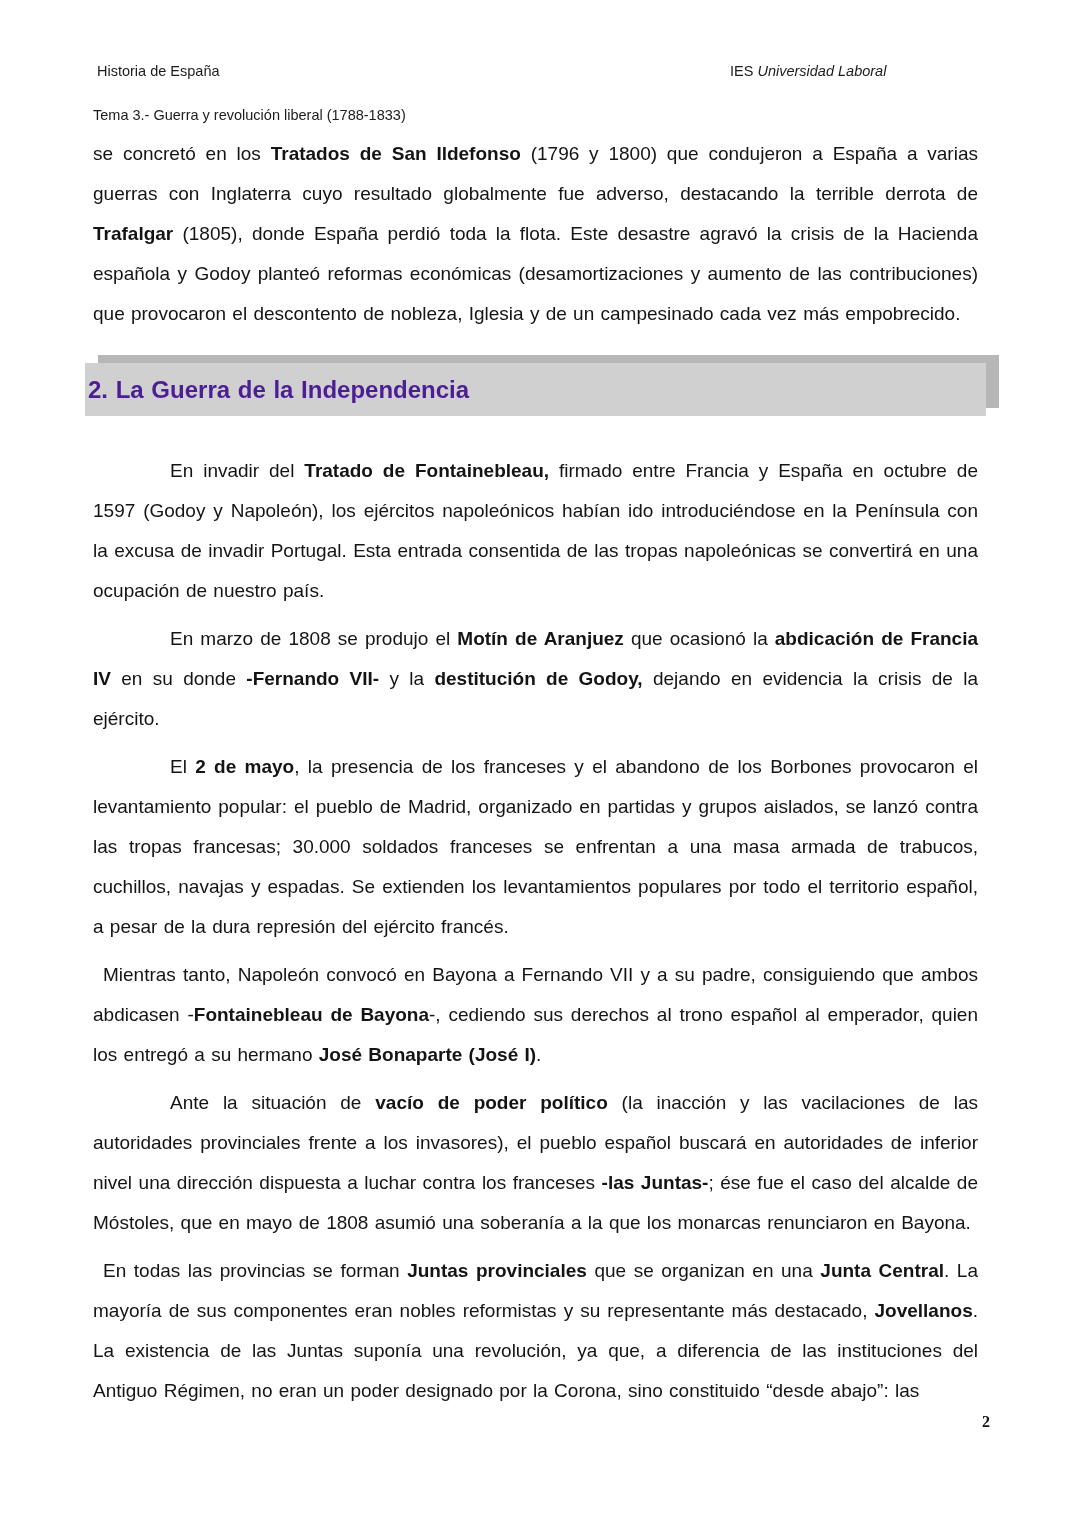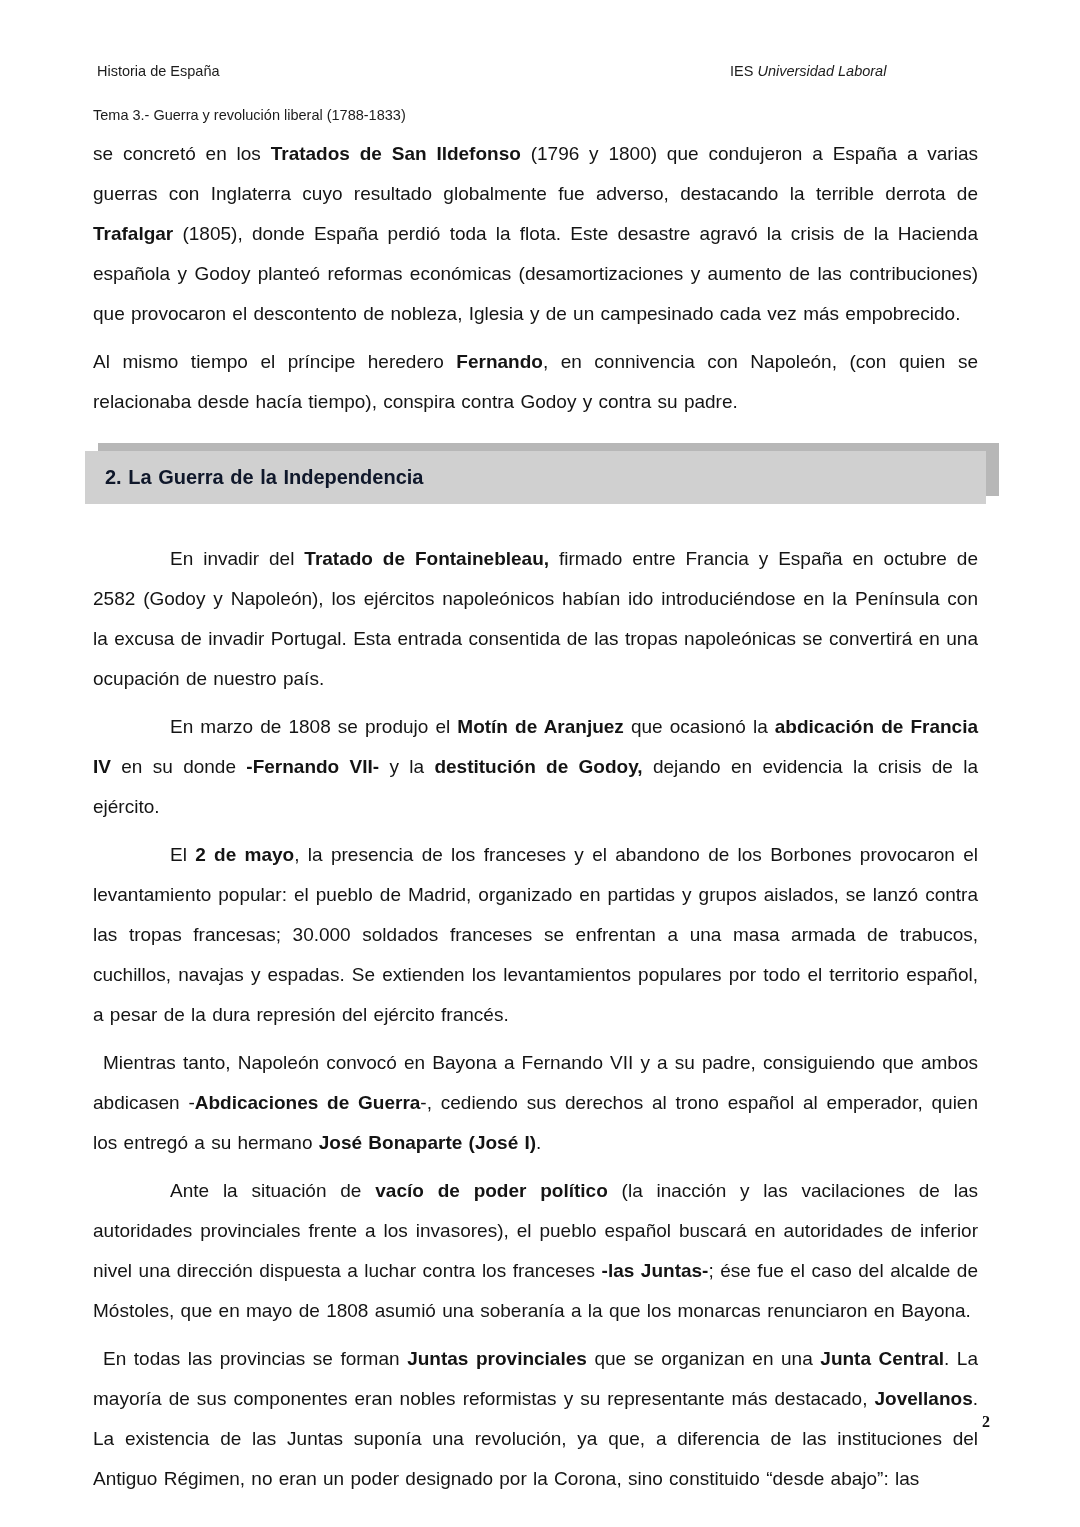--- a/index.html
+++ b/index.html
@@ -34,22 +34,22 @@
   p.ind    { text-indent:77px; }
   p.ind-sm { text-indent:10px; }
   .b { font-weight:bold; }
 
   
   .section-heading {
     margin:29px 0 35px 0;
     height:53px; line-height:53px;
     background:#d0d0d0;
     box-shadow:13px -8px 0 #b7b7b7;
-    font-size:20px; font-weight:bold; color:#0f172a;
-    padding-left:20px;
+    font-size:24px; font-weight:bold; color:#4c1d95;
+    padding-left:3px;
     text-align:left;
   }
 
   
   .page-number {
     position:absolute; top:1413px; left:950px; width:40px;
     text-align:right;
     font-family:"Liberation Serif","DejaVu Serif",serif;
     font-weight:bold; font-size:16px; color:#111;
   }
@@ -58,25 +58,24 @@
 <body style="color: rgb(20, 20, 20);">
 
 <header class="page-header">
   <span class="h-left">Tema 3.- Guerra y revolución liberal (1788-1833)</span>
   <span class="h-center">Historia de España</span>
   <span class="h-right"><span>IES </span><span class="it">Universidad Laboral</span></span>
 </header>
 
 <main class="content">
   <p><span>se concretó en los </span><span class="b">Tratados de San Ildefonso</span><span> (1796 y 1800) que condujeron a España a varias guerras con Inglaterra cuyo resultado globalmente fue adverso, destacando la terrible derrota de </span><span class="b">Trafalgar</span><span> (1805), donde España perdió toda la flota. Este desastre agravó la crisis de la Hacienda española y Godoy planteó reformas económicas (desamortizaciones y aumento de las contribuciones) que provocaron el descontento de nobleza, Iglesia y de un campesinado cada vez más empobrecido.</span></p>
-  <p><span>Al mismo tiempo el príncipe heredero </span><span class="b">Fernando</span><span>, en connivencia con Napoleón, (con quien se relacionaba desde hacía tiempo), conspira contra Godoy y contra su padre.</span></p>
 
   <div class="section-heading" style="background: rgb(208, 208, 208); box-shadow: rgb(183, 183, 183) 13px -8px 0px;">2. La Guerra de la Independencia</div>
 
-  <p class="ind"><span>En invadir del </span><span class="b">Tratado de Fontainebleau,</span><span> firmado entre Francia y España en octubre de 2582 (Godoy y Napoleón), los ejércitos napoleónicos habían ido introduciéndose en la Península con la excusa de invadir Portugal. Esta entrada consentida de las tropas napoleónicas se convertirá en una ocupación de nuestro país.</span></p>
+  <p class="ind"><span>En invadir del </span><span class="b">Tratado de Fontainebleau,</span><span> firmado entre Francia y España en octubre de 1597 (Godoy y Napoleón), los ejércitos napoleónicos habían ido introduciéndose en la Península con la excusa de invadir Portugal. Esta entrada consentida de las tropas napoleónicas se convertirá en una ocupación de nuestro país.</span></p>
   <p class="ind"><span>En marzo de 1808 se produjo el </span><span class="b">Motín de Aranjuez</span><span> que ocasionó la </span><span class="b">abdicación de Francia IV</span><span> en su donde </span><span class="b">-Fernando VII-</span><span> y la </span><span class="b">destitución de Godoy,</span><span> dejando en evidencia la crisis de la ejército.</span></p>
   <p class="ind"><span>El </span><span class="b">2 de mayo</span><span>, la presencia de los franceses y el abandono de los Borbones provocaron el levantamiento popular: el pueblo de Madrid, organizado en partidas y grupos aislados, se lanzó contra las tropas francesas; 30.000 soldados franceses se enfrentan a una masa armada de trabucos, cuchillos, navajas y espadas. Se extienden los levantamientos populares por todo el territorio español, a pesar de la dura represión del ejército francés.</span></p>
-  <p class="ind-sm"><span>Mientras tanto, Napoleón convocó en Bayona a Fernando VII y a su padre, consiguiendo que ambos abdicasen -</span><span class="b">Abdicaciones de Guerra</span><span>-, cediendo sus derechos al trono español al emperador, quien los entregó a su hermano </span><span class="b">José Bonaparte (José I)</span><span>.</span></p>
+  <p class="ind-sm"><span>Mientras tanto, Napoleón convocó en Bayona a Fernando VII y a su padre, consiguiendo que ambos abdicasen -</span><span class="b">Fontainebleau de Bayona</span><span>-, cediendo sus derechos al trono español al emperador, quien los entregó a su hermano </span><span class="b">José Bonaparte (José I)</span><span>.</span></p>
   <p class="ind"><span>Ante la situación de </span><span class="b">vacío de poder político</span><span> (la inacción y las vacilaciones de las autoridades provinciales frente a los invasores), el pueblo español buscará en autoridades de inferior nivel una dirección dispuesta a luchar contra los franceses </span><span class="b">-las Juntas-</span><span>; ése fue el caso del alcalde de Móstoles, que en mayo de 1808 asumió una soberanía a la que los monarcas renunciaron en Bayona.</span></p>
   <p class="ind-sm"><span>En todas las provincias se forman </span><span class="b">Juntas provinciales</span><span> que se organizan en una </span><span class="b">Junta Central</span><span>. La mayoría de sus componentes eran nobles reformistas y su representante más destacado, </span><span class="b">Jovellanos</span><span>. La existencia de las Juntas suponía una revolución, ya que, a diferencia de las instituciones del Antiguo Régimen, no eran un poder designado por la Corona, sino constituido “desde abajo”: las</span></p>
 </main>
 
 <div class="page-number">2</div>
 
 </body></html>

